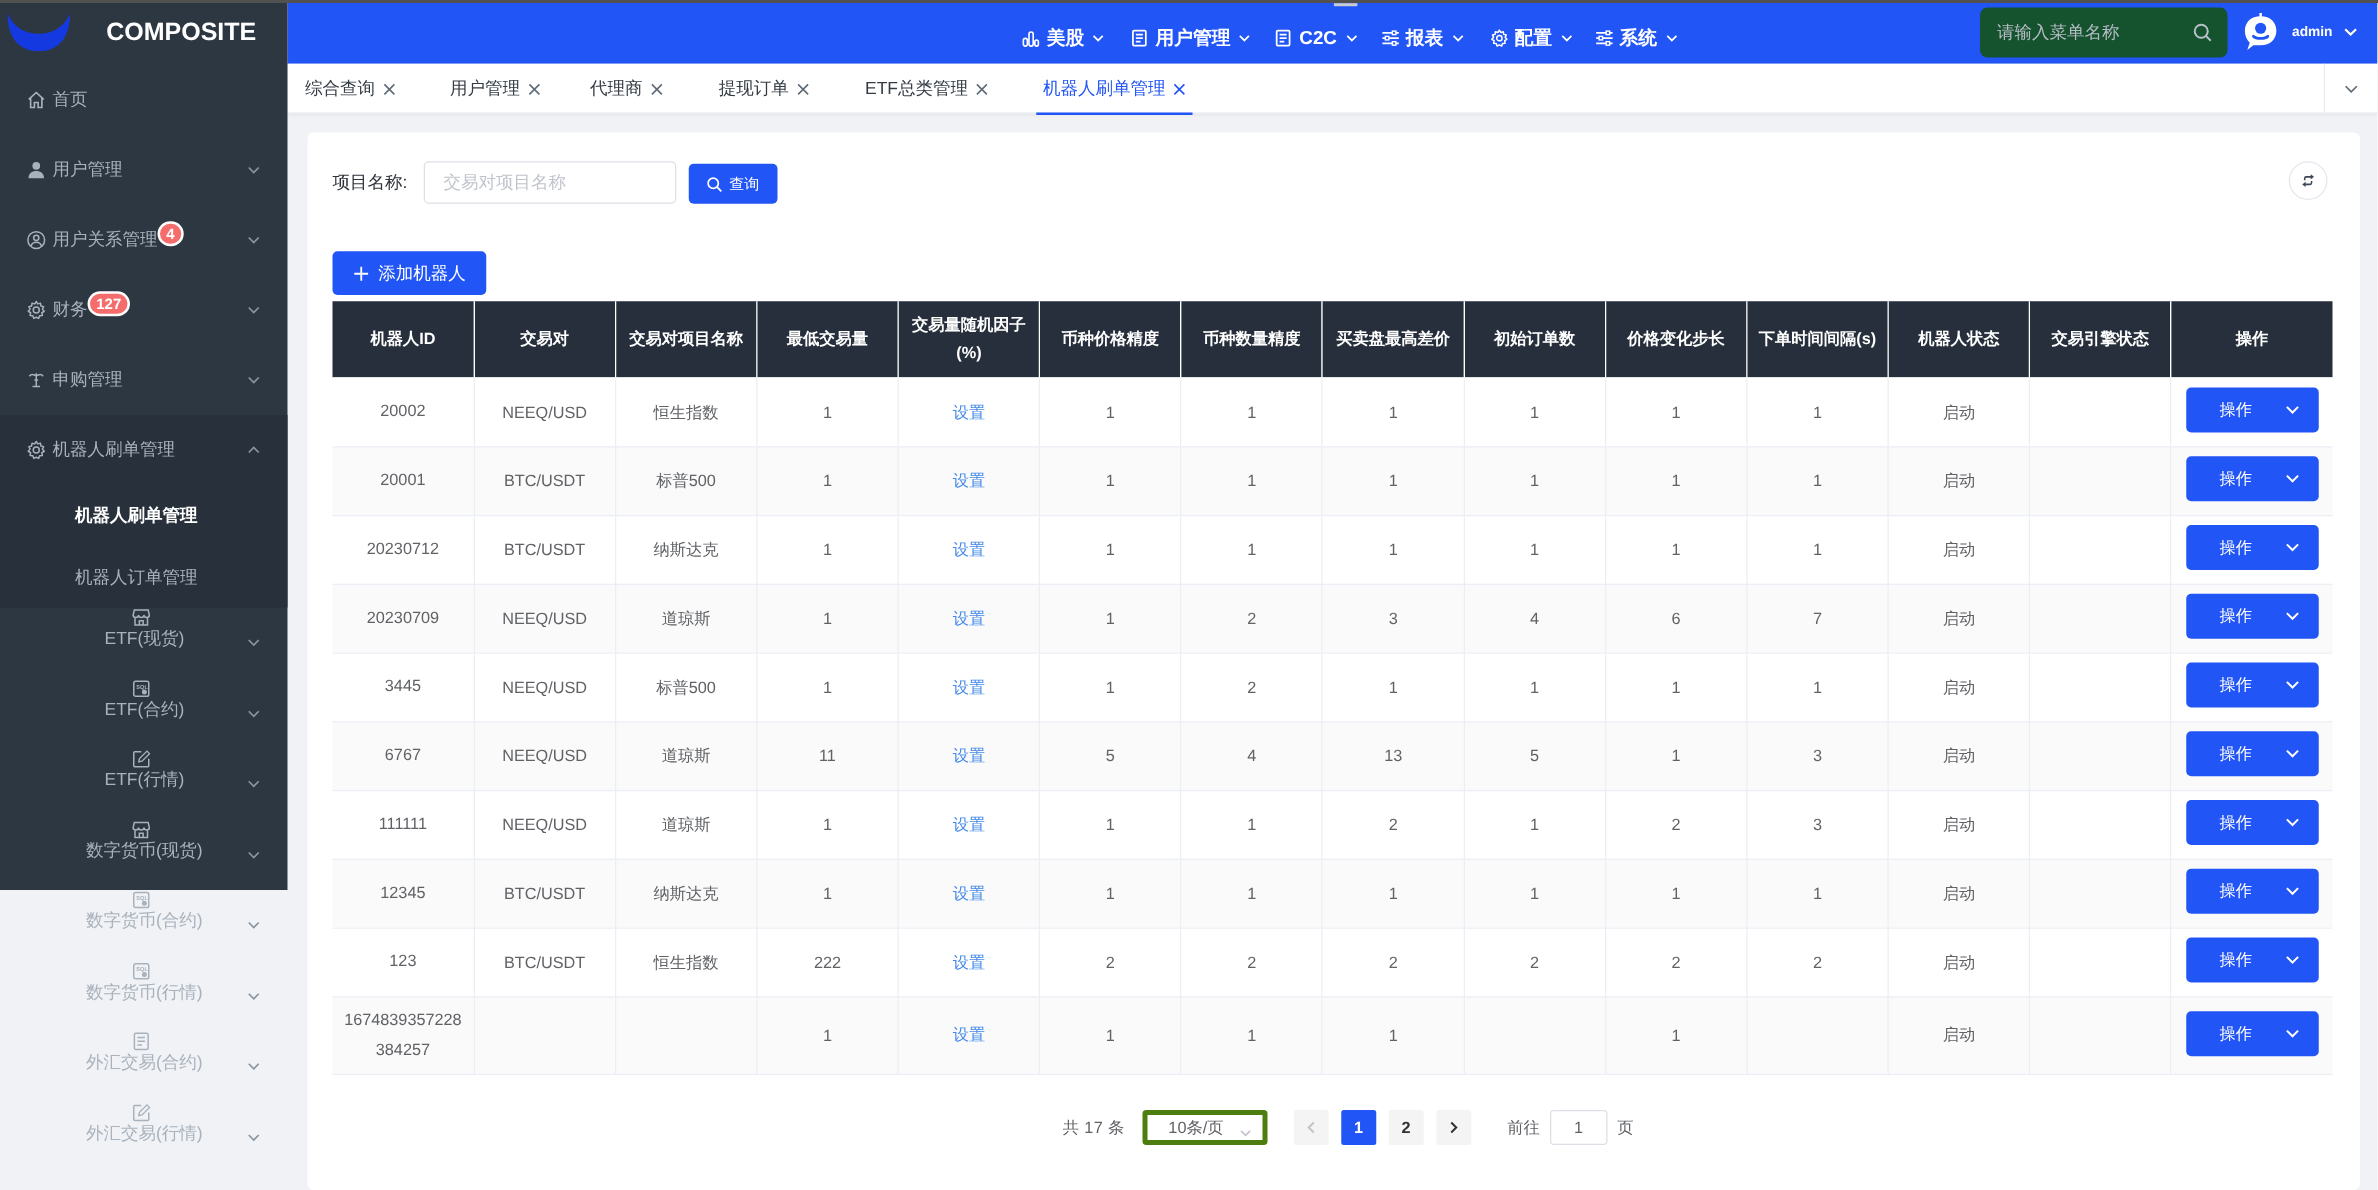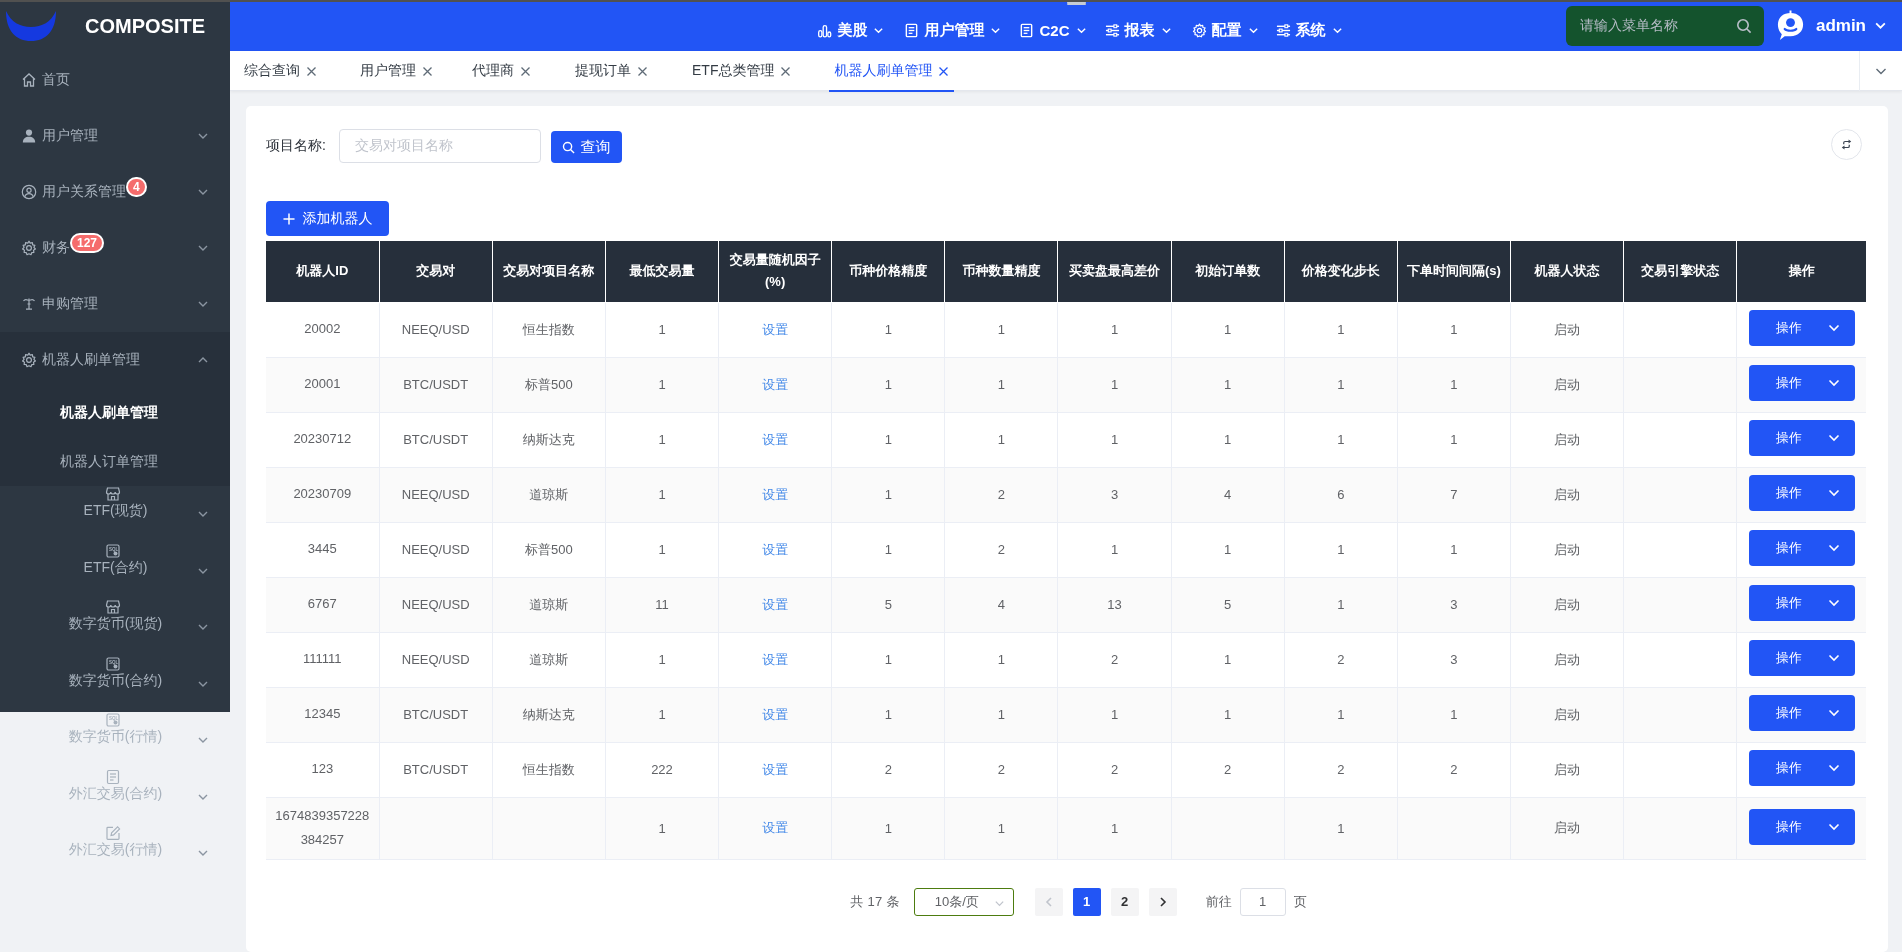--- a/index.html
+++ b/index.html
@@ -29,57 +29,57 @@
 .nav-it svg.nic { width:15px; height:15px; margin-right:5px; }
 .nav-it svg.chv { width:11px; height:11px; margin-left:6px; }
 .nav-it:nth-child(2) { margin-right:-2px; }
 .nav-it:nth-child(3) { margin-right:-2px; }
 .nav-it:nth-child(5) { margin-right:-3px; }
 .topright { position:absolute; right:0; top:0; height:51px; display:flex; align-items:center; }
 .search { width:198px; height:40px; background:#14532d; border-radius:6px; position:relative; display:flex; align-items:center; padding:0 34px 0 14px; }
 .search .ph { color:#b6bcc6; font-size:14px; }
 .search svg { position:absolute; right:12px; top:12px; width:16px; height:16px; }
 .avatar { width:31px; height:31px; margin-left:11px; }
-.uname { font-size:17px; font-weight:bold; margin-left:10px; }
+.uname { font-size:11px; font-weight:bold; margin-left:10px; }
 .topright .chv { width:13px; height:13px; margin-left:8px; margin-right:15px; }
 
 .tabsbar { height:40px; background:#fff; border-bottom:1px solid #e4e7ed; display:flex; align-items:center; position:relative; box-shadow:0 1px 3px rgba(0,0,0,0.06); }
 .tab { display:flex; align-items:center; height:40px; padding:0 5px; color:#333b44; font-size:14px; position:relative; }
 .tab .x { margin-left:6px; width:11px; height:11px; position:relative; top:1px; }
 .tab.active { color:#2255f5; }
 .tab.active:after { content:""; position:absolute; left:0; right:0; bottom:-1px; height:2px; background:#2255f5; }
 .tabs-arrow { position:absolute; right:0; top:0; width:43px; height:40px; border-left:1px solid #e9edf2; display:flex; align-items:center; justify-content:center; }
 
 .content { flex:1; padding:15px 14px 0 16px; }
 .card { background:#fff; border-radius:5px; height:846px; position:relative; padding:23px 19px 0 20px; }
 .qrow { display:flex; align-items:center; }
 .qrow .qlbl { font-size:14px; color:#2d323a; margin-right:13px; }
 .qinput { width:202px; height:34px; border:1px solid #dcdfe6; border-radius:4px; display:flex; align-items:center; padding-left:15px; color:#c0c4cc; font-size:14px; margin-right:10px; margin-top:0px; }
-.btn { background:#2255f5; color:#fff; border-radius:4px; display:inline-flex; align-items:center; justify-content:center; font-size:15px; }
+.btn { background:#2255f5; color:#fff; border-radius:4px; display:inline-flex; align-items:center; justify-content:center; font-size:12px; }
 .btn-query { width:71px; height:32px; margin-top:2px; }
 .btn-query svg { width:13px; height:13px; margin-right:5px; }
 .refresh { position:absolute; top:23px; right:26px; width:31px; height:31px; border:1px solid #e3e6ec; border-radius:50%; display:flex; align-items:center; justify-content:center; }
 .btn-add { width:123px; height:35px; margin-top:38px; font-size:14px; }
 .btn-add svg { width:12px; height:12px; margin-right:8px; }
 
 table.grid { border-collapse:collapse; table-layout:fixed; width:1600px; margin-top:5px; }
 table.grid th { background:#262f3b; color:#fff; font-weight:bold; font-size:13px; height:61px; border:1px solid #fff; border-top:none; text-align:center; line-height:1.75; padding:0 2px; }
 table.grid th:first-child { border-left:none; }
 table.grid th:last-child { border-right:none; }
 table.grid td { border-bottom:1px solid #ebeef5; border-right:1px solid #ebeef5; text-align:center; color:#606266; font-size:13px; height:55px; padding:0 4px; background:#fff; }
 table.grid td:last-child { border-right:none; }
 table.grid tr.stripe td { background:#fafafa; }
 table.grid a.set { color:#4489e8; text-decoration:none; }
 .btn-op { width:106px; height:36px; position:relative; font-size:13px; }
 .btn-op .optxt { position:absolute; left:27px; }
 .btn-op svg { position:absolute; right:15px; top:12px; width:12px; height:12px; }
 
 .pager { display:flex; align-items:center; justify-content:center; padding-left:22px; margin-top:26px; height:32px; font-size:13px; color:#606266; }
 .pager .total { margin-right:14px; letter-spacing:0.3px; }
-.psel { width:100px; height:28px; border:1px solid #4d7c0f; border-radius:3px; display:flex; align-items:center; justify-content:center; color:#606266; position:relative; margin-right:16px; background:#fff; padding-right:14px; }
+.psel { width:100px; height:28px; border:4px solid #4d7c0f; border-radius:3px; display:flex; align-items:center; justify-content:center; color:#606266; position:relative; margin-right:16px; background:#fff; padding-right:14px; }
 .psel svg { position:absolute; right:8px; top:9px; width:11px; height:11px; }
 .pbtn { min-width:28px; height:28px; background:#f4f4f5; border-radius:2px; display:inline-flex; align-items:center; justify-content:center; margin:0 5px; color:#303133; font-size:13px; font-weight:bold; }
 .pbtn.on { background:#2255f5; color:#fff; }
 .pbtn svg { width:12px; height:12px; }
 .goto { margin-left:24px; display:flex; align-items:center; color:#606266; }
 .goto .gi { width:46px; height:28px; border:1px solid #dcdfe6; border-radius:3px; margin:0 8px; display:flex; align-items:center; justify-content:center; color:#606266; }
 </style>
 </head>
 <body>
 <div style="position:fixed;left:0;top:0;width:1902px;height:2px;background:#515150;z-index:99;"></div>
@@ -179,20 +179,32 @@
       </div>
       <div class="mi h2">
         <span class="ic">
           <svg viewBox="0 0 16 16">
             <rect x="2" y="2" width="12" height="12" rx="1.5" fill="none" stroke="#a8b2bd" stroke-width="1.2"></rect>
             <text x="4" y="8" font-size="4.5" fill="#a8b2bd" font-weight="bold">SQL</text>
             <circle cx="10.5" cy="10.5" r="2" fill="#a8b2bd"></circle>
           </svg>
         </span>
         <span class="lbl">ETF(合约)</span>
+        <svg class="arr" viewBox="0 0 12 12">
+          <path d="M2 4 L6 8 L10 4" fill="none" stroke="#8b95a1" stroke-width="1.4"></path>
+        </svg>
+      </div>
+      <div class="mi h2">
+        <span class="ic">
+          <svg viewBox="0 0 16 16">
+            <path d="M14 8 V13.5 C14 14 13.7 14.3 13.2 14.3 H2.8 C2.3 14.3 2 14 2 13.5 V3.1 C2 2.6 2.3 2.3 2.8 2.3 H8" fill="none" stroke="#a8b2bd" stroke-width="1.2"></path>
+            <path d="M6 10.5 L6.6 7.9 L12.6 1.9 L14.6 3.9 L8.6 9.9 Z" fill="none" stroke="#a8b2bd" stroke-width="1.1"></path>
+          </svg>
+        </span>
+        <span class="lbl">ETF(行情)</span>
         <svg class="arr" viewBox="0 0 12 12">
           <path d="M2 4 L6 8 L10 4" fill="none" stroke="#8b95a1" stroke-width="1.4"></path>
         </svg>
       </div>
       <div class="mi h2">
         <span class="ic">
           <svg viewBox="0 0 16 16">
             <path d="M2 2 H14 M2.5 2 L1.5 6 C1.5 7.2 2.4 8 3.6 8 C4.8 8 5.8 7.2 5.8 6 C5.8 7.2 6.8 8 8 8 C9.2 8 10.2 7.2 10.2 6 C10.2 7.2 11.2 8 12.4 8 C13.6 8 14.5 7.2 14.5 6 L13.5 2 M3 8.5 V14 H13 V8.5 M6.5 14 V10.5 H9.5 V14" fill="none" stroke="#a8b2bd" stroke-width="1.2"></path>
           </svg>
         </span>

